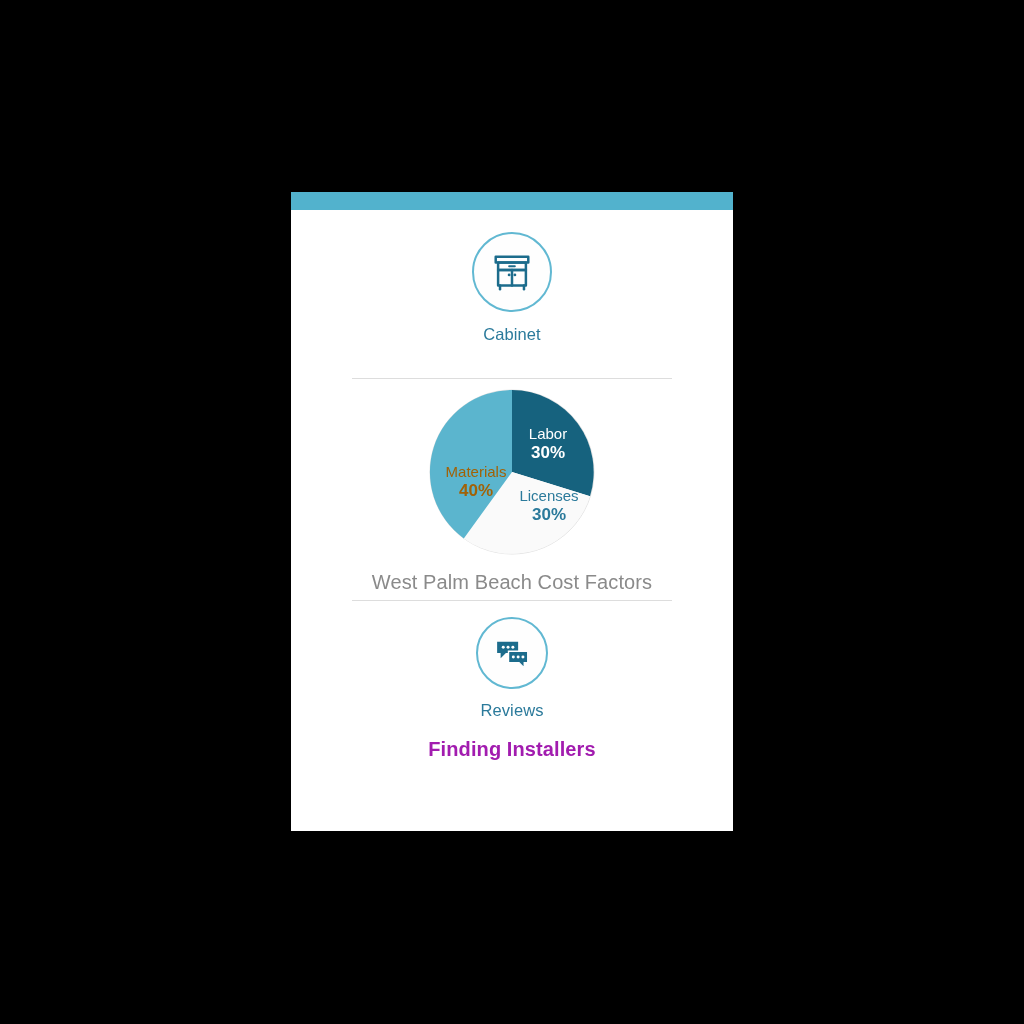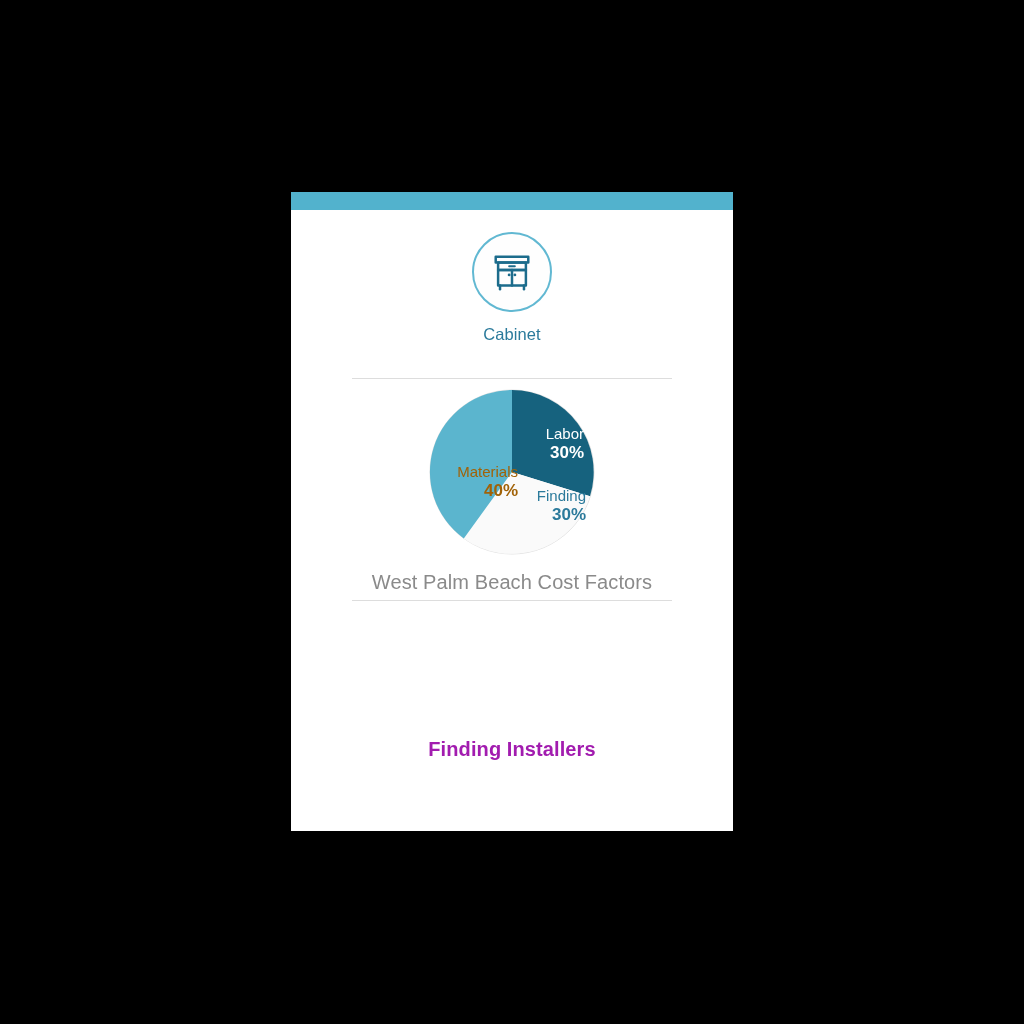--- a/index.html
+++ b/index.html
@@ -69,21 +69,21 @@
   
   #chart-block {
     position:absolute; left:0; top:196px;
     width:100%;
     display:flex; flex-direction:column; align-items:center;
   }
   #pie-wrap { position:relative; width:168px; height:168px; }
   #pie-svg { display:block; width:168px; height:168px; }
   .slice-label {
     position:absolute;
-    text-align:right;
+    text-align:center;
     line-height:1.12;
     pointer-events:none;
     white-space:nowrap;
   }
   .slice-label .name { font-size:15px; display:block; }
   .slice-label .val  { font-size:17px; font-weight:bold; display:block; }
   #label-labor     { left:84px;  top:38px;  width:72px; color:#FFFFFF; }
   #label-permits   { left:84px;  top:100px; width:74px; color:#2B7A9B; }
   #label-materials { left:6px;   top:76px;  width:84px; color:#a16207; }
   #chart-caption {
@@ -173,37 +173,56 @@
           <path d="M84 84 L162.0 108.3 A82 82 0 0 1 35.8 150.4 Z" fill="#FAFAFA"></path>
 
           <path d="M84 84 L35.8 150.4 A82 82 0 0 1 84 2 Z" fill="#5BB5CE"></path>
         </svg>
 
         <div class="slice-label" id="label-labor">
           <span class="name">Labor</span>
           <span class="val">30%</span>
         </div>
         <div class="slice-label" id="label-permits">
-          <span class="name">Finding</span>
+          <span class="name">Licenses</span>
           <span class="val">30%</span>
         </div>
         <div class="slice-label" id="label-materials">
           <span class="name">Materials</span>
           <span class="val">40%</span>
         </div>
       </div>
 
       <div id="chart-caption">West Palm Beach Cost Factors</div>
     </div>
 
     <div class="divider" id="divider-bottom"></div>
 
     <div id="trust-row">
 
 
+      <div class="trust">
+        <div class="circle-icon small">
+          <svg width="42" height="42" viewBox="0 0 48 48">
+            <path d="M7 11 h24 v13 h-14 l-6 6 v-6 h-4 Z" fill="#1C6C8C"></path>
+            <path d="M20 22 h22 v13 h-4 v6 l-6 -6 h-12 Z" fill="#1C6C8C" stroke="#FFFFFF" stroke-width="1.6"></path>
+            <g fill="#FFFFFF">
+              <circle cx="14" cy="17.5" r="1.7"></circle>
+              <circle cx="19.5" cy="17.5" r="1.7"></circle>
+              <circle cx="25" cy="17.5" r="1.7"></circle>
+            </g>
+            <g fill="#FFFFFF">
+              <circle cx="25.5" cy="28.5" r="1.7"></circle>
+              <circle cx="31" cy="28.5" r="1.7"></circle>
+              <circle cx="36.5" cy="28.5" r="1.7"></circle>
+            </g>
+          </svg>
+        </div>
+        <span class="feature-label">Reviews</span>
+      </div>
 
     </div>
 
     <div id="checklist">
       <div id="checklist-title">Finding Installers</div>
     </div>
 
   </div>
 </div>
 

